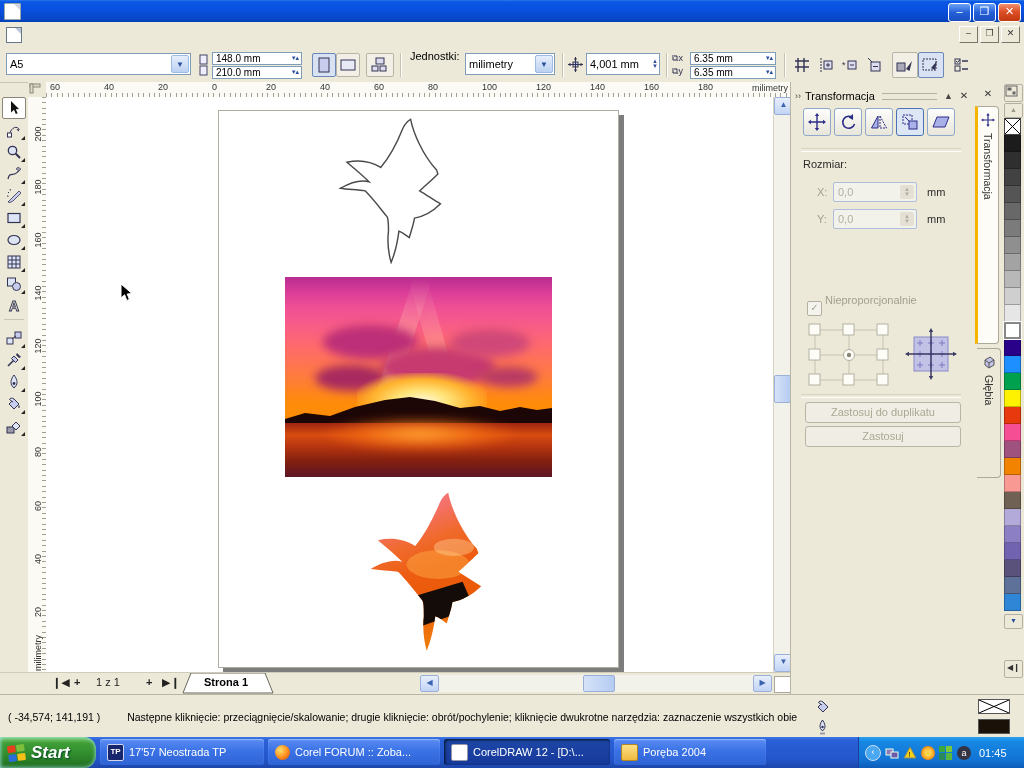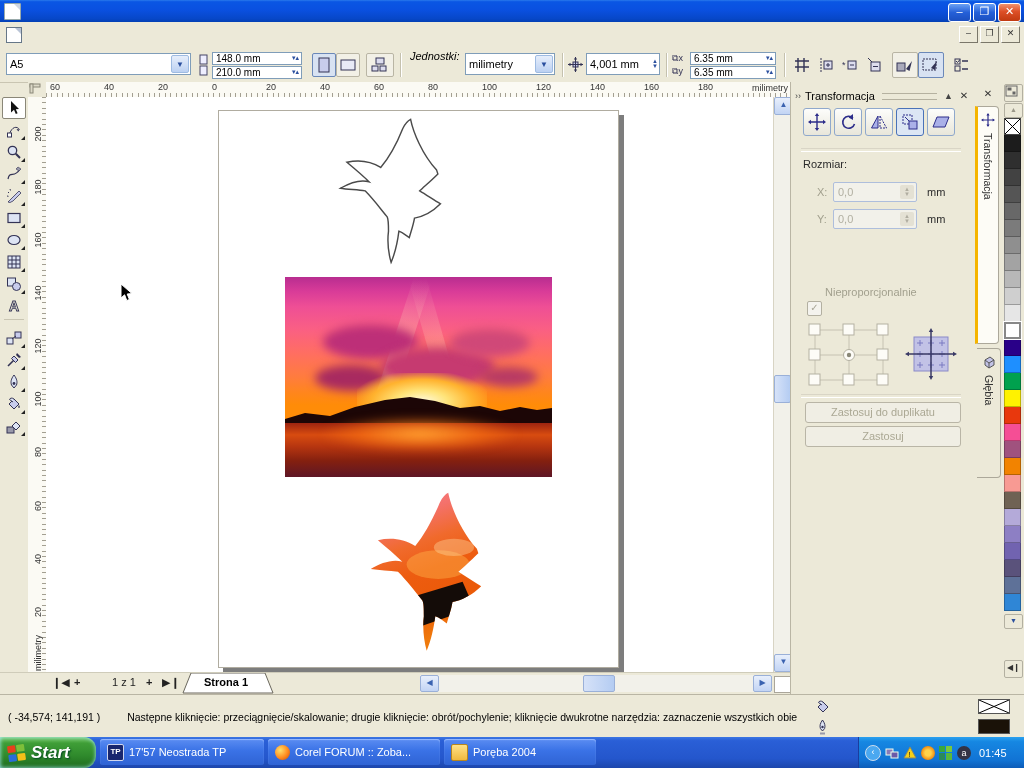--- a/index.html
+++ b/index.html
@@ -206,21 +206,21 @@
         </svg>
     </div>
     <div class="tbtn raised" style="left:366px;top:5px;width:26px;">
       <svg width="18" height="16">
           <rect x="5" y="1" width="8" height="6" fill="#dde" stroke="#335"></rect>
           <rect x="1" y="9" width="6" height="5" fill="#dde" stroke="#335"></rect>
           <rect x="9" y="9" width="6" height="5" fill="#dde" stroke="#335"></rect>
         </svg>
     </div>
     <div class="vsep" style="left:400px;"></div>
-    <span class="pblabel" style="left:410px;top:2px;font-style:italic;">Jednostki:</span>
+    <span class="pblabel" style="left:410px;top:2px;">Jednostki:</span>
     <div class="field" style="left:465px;top:5px;width:90px;height:22px;">
       <span>milimetry</span>
       <span class="combo-arrow">▼</span>
     </div>
     <div class="vsep" style="left:562px;"></div>
     <svg style="position:absolute;left:568px;top:9px;" width="15" height="15">
       <rect x="5" y="5" width="5" height="5" fill="#c8ccec" stroke="#335"></rect>
       <path d="M7.5 0 L7.5 15 M0 7.5 L15 7.5" stroke="#335"></path>
       <path d="M7.5 0 L5.8 2.5 L9.2 2.5 Z M7.5 15 L5.8 12.5 L9.2 12.5 Z M0 7.5 L2.5 5.8 L2.5 9.2 Z M15 7.5 L12.5 5.8 L12.5 9.2 Z" fill="#335"></path>
     </svg>
@@ -497,21 +497,21 @@
 
   <div class="vscroll">
     <div class="sbtn" style="top:0;">▲</div>
     <div class="sthumb" style="left:0;top:278px;width:15px;height:26px;"></div>
     <div class="sbtn" style="bottom:0;">▼</div>
   </div>
 
   <div class="pagebar">
     <span class="pnav" style="left:52px;">❙◀</span>
     <span class="pnav" style="left:74px;font-weight:bold;">+</span>
-    <span class="pnav" style="left:112px;">1 z 1</span>
+    <span class="pnav" style="left:96px;">1 z 1</span>
     <span class="pnav" style="left:146px;font-weight:bold;">+</span>
     <span class="pnav" style="left:162px;">▶❙</span>
     <svg style="position:absolute;left:182px;top:0;" width="92" height="21">
       <path d="M9 0 L83 0 L91 20 L1 20 Z" fill="#fff" stroke="#6a675c"></path>
     </svg>
     <span style="position:absolute;left:204px;top:3px;font-weight:bold;">Strona 1</span>
     <div class="hscroll">
       <div class="sbtn" style="left:0;top:0;height:15px;line-height:13px;">◀</div>
       <div class="sthumb" style="left:163px;top:0;width:30px;height:15px;"></div>
       <div class="sbtn" style="right:0;top:0;height:15px;line-height:13px;">▶</div>
@@ -553,20 +553,24 @@
     </div>
     <div class="tasks">
         <div class="task" style="width: 150px;">
           <span class="ticon tp-icon">TP</span>
           <span class="tlabel">17'57 Neostrada TP</span>
         </div>
         <div class="task" style="width: 158px;">
           <span class="ticon firefox-icon"></span>
           <span class="tlabel">Corel FORUM :: Zoba...</span>
         </div>
+        <div class="task active" style="width: 152px;">
+          <span class="ticon coreldraw-icon"></span>
+          <span class="tlabel">CorelDRAW 12 - [D:\...</span>
+        </div>
         <div class="task" style="width: 138px;">
           <span class="ticon folder-icon"></span>
           <span class="tlabel">Poręba 2004</span>
         </div>
       </div>
     <div class="tray">
       <span style="width:14px;height:14px;border-radius:50%;background:#4aa8f0;border:1px solid #cde;color:#fff;font-size:9px;line-height:13px;text-align:center;">‹</span>
       <svg class="trayicon">
           <rect x="1" y="3" width="7" height="6" fill="#8a7ab8" stroke="#efe"></rect>
           <rect x="6" y="6" width="7" height="6" fill="#6a5aa8" stroke="#efe"></rect>
@@ -646,21 +650,21 @@
     <div class="dfield" style="left:42px;top:127px;">
       <span>0,0</span>
       <span class="sp">
           <span>▲</span>
           <span>▼</span>
         </span>
     </div>
     <span class="dlabel" style="left:136px;top:131px;">mm</span>
 
     <span class="dcheck" style="left:16px;top:219px;">✓</span>
-    <span class="dlabel dislabel" style="left:34px;top:204px;">Nieproporcjonalnie</span>
+    <span class="dlabel dislabel" style="left:34px;top:212px;">Nieproporcjonalnie</span>
 
     <svg style="position:absolute;left:16px;top:240px;" width="86" height="66">
       <path d="M8 8 H76 M8 33 H76 M8 58 H76 M8 8 V58 M42 8 V58 M76 8 V58" stroke="#c6c2b2"></path>
       <g fill="#fdfcf7" stroke="#b4b1a2">
         <rect x="2" y="2" width="11" height="11"></rect>
           <rect x="36" y="2" width="11" height="11"></rect>
           <rect x="70" y="2" width="11" height="11"></rect>
         <rect x="2" y="27" width="11" height="11"></rect>
           <rect x="70" y="27" width="11" height="11"></rect>
         <rect x="2" y="52" width="11" height="11"></rect>

